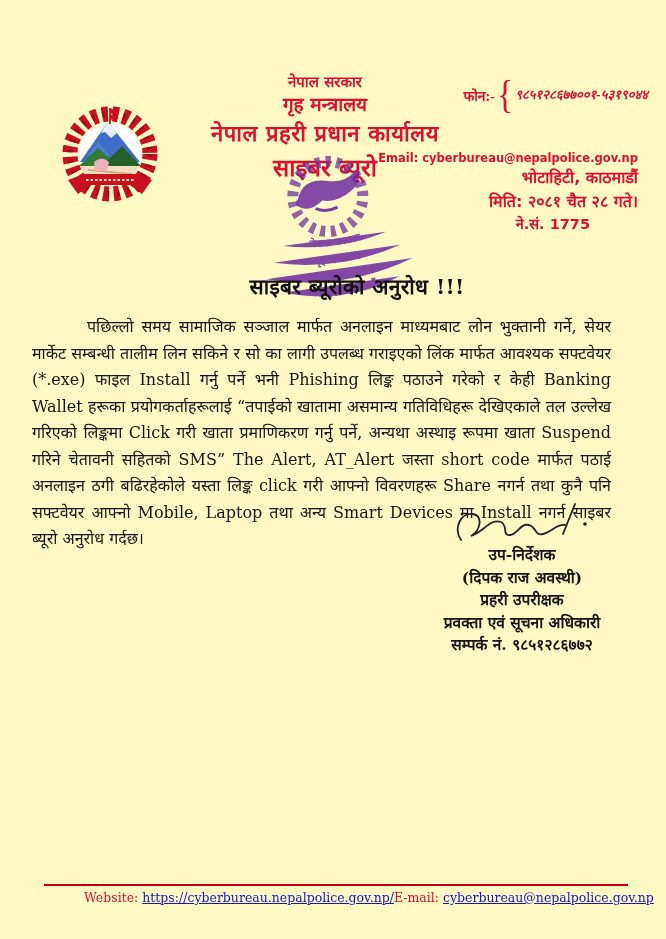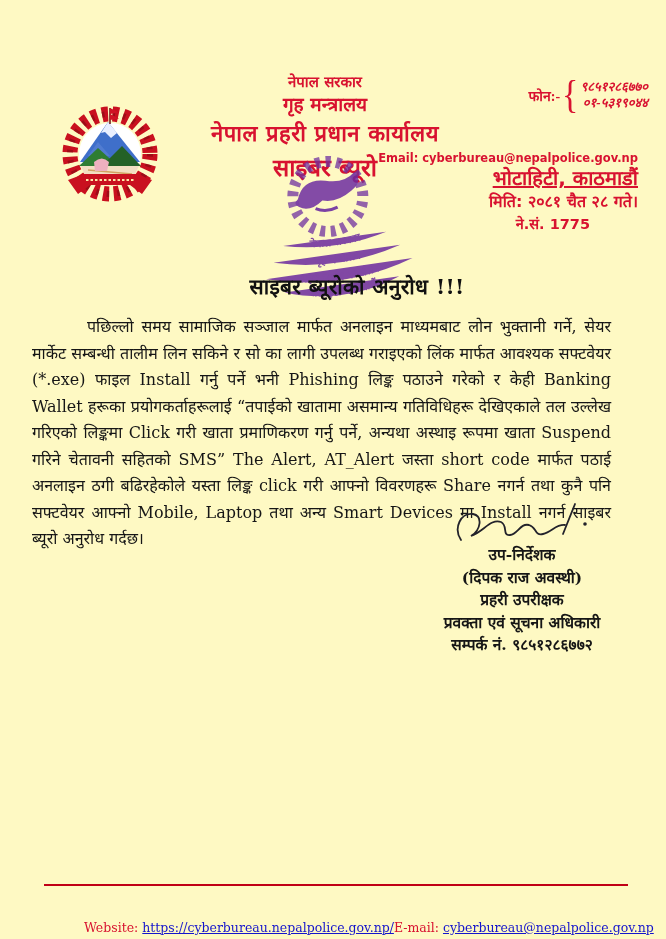--- a/index.html
+++ b/index.html
@@ -41,33 +41,33 @@
     position: absolute;
     right: 18px; top: 76px;
     display: flex;
     align-items: center;
     color: #d81230;
     font-family: Liberation Serif, serif;
     font-weight: bold;
   }
   .phone-block .phone-label { font-size: 14px; }
   .phone-block .brace { font-size: 34px; font-weight: normal; margin: 0 2px; transform: scaleY(1.15); }
-  .phone-block .nums { display: flex; flex-direction: column; font-size: 13px; line-height: 16px; font-style: italic; text-align: right; }
+  .phone-block .nums { display: flex; flex-direction: row; font-size: 13px; line-height: 16px; font-style: italic; text-align: right; }
 
   .head-right {
     position: absolute;
     right: 28px; top: 150px;
     width: 300px;
     text-align: right;
     color: #d81230;
     font-family: "DejaVu Sans", "Liberation Sans", sans-serif;
     font-weight: bold;
   }
   .head-right .email   { font-size: 11.5px; line-height: 16px; }
-  .head-right .addr    { font-size: 20px;  line-height: 24px; text-decoration: underline; }
+  .head-right .addr    { font-size: 16px;  line-height: 24px; }
   .head-right .datel   { font-size: 16px; line-height: 23px; }
   .head-right .nsl     { font-size: 14.5px; line-height: 23px; padding-right: 48px; }
 
   .stamp {
     position: absolute;
     left: 228px; top: 150px;
     width: 214px; height: 152px;
     pointer-events: none;
   }
 
@@ -116,21 +116,21 @@
     background: #c00016;
   }
   .footer {
     position: absolute;
     left: 44px; top: 890px;
     width: 584px;
     display: flex;
     justify-content: space-between;
     font-size: 12.5px;
   }
-  .footer .pair { white-space: nowrap; margin-top: 30px; }
+  .footer .pair { white-space: nowrap; }
   .footer .flabel { color: #d81230; }
   .footer a.flink { color: #1515cc; text-decoration: underline; }
   .footer .pair.web { padding-left: 40px; }
   .footer .pair.mail { padding-right: 60px; }
 </style>
 </head>
 <body>
 
 <div class="page">
 

